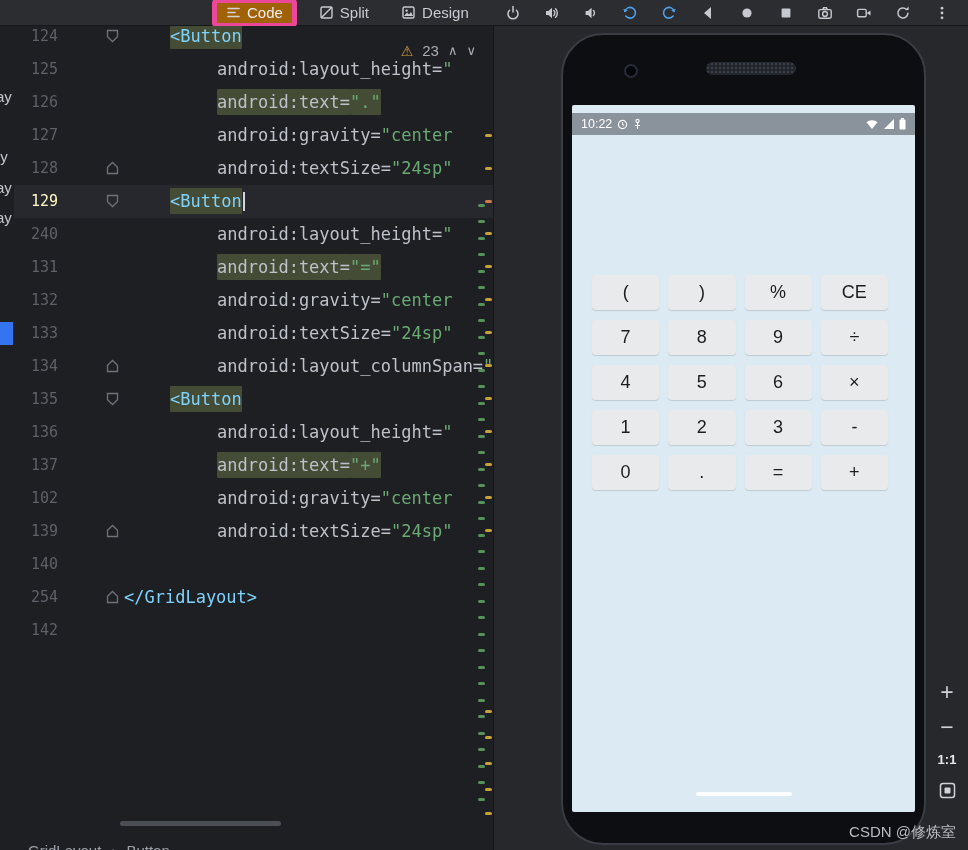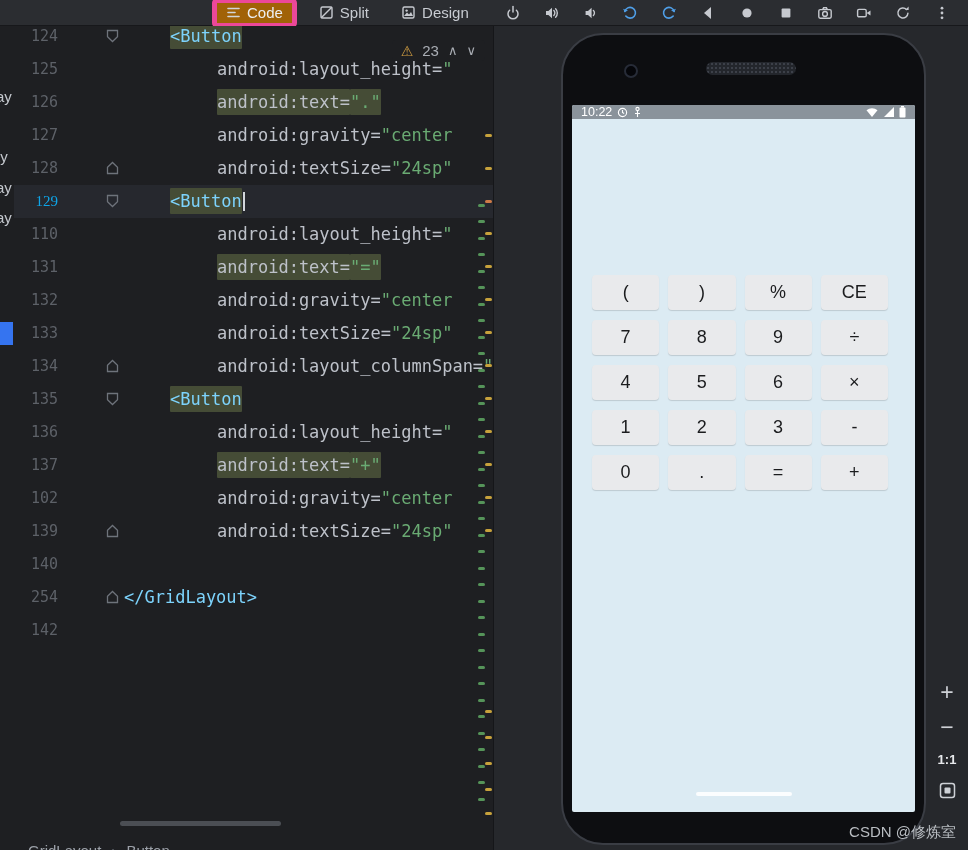--- a/index.html
+++ b/index.html
@@ -21,21 +21,21 @@
   .frag{position:absolute;left:-4px;width:19px;color:#c3c7cd;font-size:15px;white-space:nowrap;}
   .blue-indicator{position:absolute;left:0;top:296px;width:13px;height:23px;background:#3574f0;}
 
   
   .editor{position:absolute;left:14px;top:26px;width:479px;height:812px;background:#1e1f22;overflow:hidden;}
   .lines{margin-top:-6px;}
   .code-line{display:flex;height:33px;line-height:33px;
              font-family:"DejaVu Sans Mono","Liberation Mono",monospace;font-size:17px;}
   .code-line.current{background:#26282e;}
   .ln{width:44px;text-align:right;color:#5d6168;font-size:15px;flex:none;}
-  .current .ln{color:#0ea5e9;font-family:Liberation Serif, serif;}
+  .current .ln{color:#fef9c3;}
   .gut{width:66px;flex:none;position:relative;}
   .gut svg{position:absolute;right:5px;top:9px;}
   .codetext{white-space:pre;flex:1;overflow:hidden;padding-left:3px;}
   .seg.tag{color:#7dd3fc;}
   .seg.attr{color:#bdc1c9;}
   .seg.val{color:#6aab73;}
   .seg.hl{background:#454c36;padding:3px 0;border-radius:1px;}
   .caret{display:inline-block;width:2px;height:19px;background:#d2d6db;vertical-align:-4px;margin-left:1px;}
 
   .wbadge{position:absolute;top:14px;right:8px;display:flex;align-items:center;gap:9px;
@@ -61,21 +61,21 @@
   .preview{position:absolute;left:493px;top:26px;width:475px;height:824px;background:#26282c;
            border-left:1px solid #151619;box-sizing:border-box;}
 
   .phone{position:absolute;left:67px;top:7px;width:365px;height:812px;background:#0d0e11;
          border:2px solid #3a3d44;border-radius:42px;box-sizing:border-box;}
   .cam{position:absolute;left:61px;top:29px;width:14px;height:14px;border-radius:50%;
        background:#05060a;border:2px solid #272c38;box-sizing:border-box;}
   .speaker{position:absolute;left:143px;top:27px;width:90px;height:13px;border-radius:7px;background:#23262c;
            background-image:radial-gradient(#3c4049 1px, transparent 1.3px);background-size:4px 4px;}
   .screen{position:absolute;left:9px;top:70px;width:343px;height:707px;background:#dcebf3;border-radius:2px;overflow:hidden;}
-  .statusrow{position:absolute;left:0;top:0;width:100%;height:14px;background:#8a939b;display:flex;
+  .statusrow{position:absolute;left:0;top:8px;width:100%;height:22px;background:#8a939b;display:flex;
              align-items:center;padding:0 9px;box-sizing:border-box;gap:5px;color:#ffffff;font-size:12.5px;}
   .statusrow .spacer{flex:1;}
   .calc-grid{position:absolute;left:20px;right:27px;top:170px;display:grid;
              grid-template-columns:repeat(4,1fr);column-gap:9px;row-gap:10px;}
   .calc-btn{height:35px;background:#e9eaec;border:none;border-radius:4px;font-size:18px;color:#1b1c1e;
             font-family:"Liberation Sans",sans-serif;box-shadow:0 1px 1px rgba(0,0,0,.14);cursor:default;}
   .navpill{position:absolute;left:50%;transform:translateX(-50%);bottom:16px;width:96px;height:4px;
            border-radius:2px;background:#fbfdfe;}
 
   
@@ -240,21 +240,21 @@
         <div class="code-line current">
           <span class="ln">129</span>
           <span class="gut">
             <svg width="13" height="14" viewBox="0 0 13 14">
               <path d="M1.5 1.5h10v6.2l-5 4.8-5-4.8z" fill="none" stroke="#6e737b" stroke-width="1.3"></path>
             </svg>
           </span>
           <span class="codetext" style="padding-left: 46px;"><span class="seg tag hl">&lt;Button</span><span class="caret"></span></span>
         </div>
         <div class="code-line">
-          <span class="ln">110</span>
+          <span class="ln">240</span>
           <span class="gut"></span>
           <span class="codetext" style="padding-left: 93px;"><span class="seg attr">android:layout_height=</span><span class="seg val">"</span></span>
         </div>
         <div class="code-line">
           <span class="ln">131</span>
           <span class="gut"></span>
           <span class="codetext" style="padding-left: 93px;"><span class="seg attr hl">android:text=</span><span class="seg val hl">"="</span></span>
         </div>
         <div class="code-line">
           <span class="ln">132</span>

